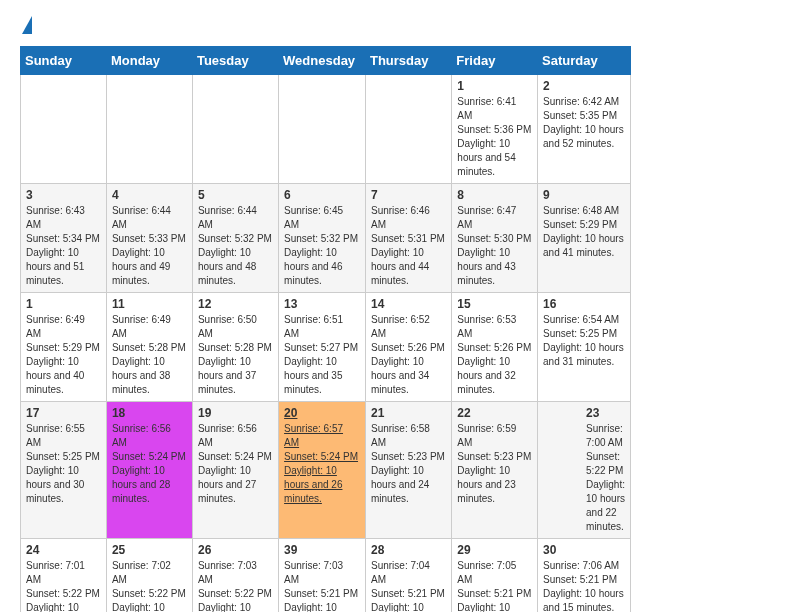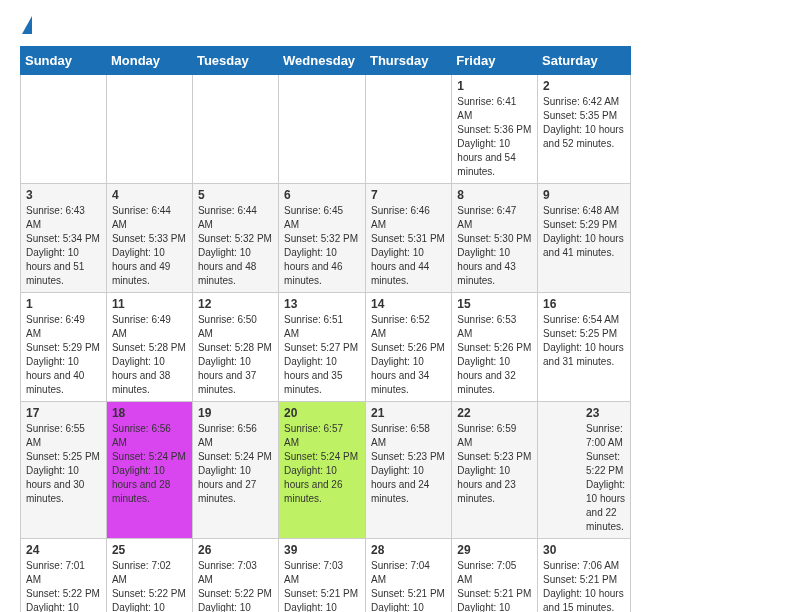--- a/index.html
+++ b/index.html
@@ -216,21 +216,21 @@
             <div class="day-info">Sunrise: 6:55 AM<br>Sunset: 5:25 PM<br>Daylight: 10 hours and 30 minutes.</div>
           </td>
           <td style="background: #d946ef;">
             <span class="day-num">18</span>
             <div class="day-info">Sunrise: 6:56 AM<br>Sunset: 5:24 PM<br>Daylight: 10 hours and 28 minutes.</div>
           </td>
           <td style="background: rgb(245, 245, 245);">
             <span class="day-num">19</span>
             <div class="day-info">Sunrise: 6:56 AM<br>Sunset: 5:24 PM<br>Daylight: 10 hours and 27 minutes.</div>
           </td>
-          <td style="background: #bef264;">
+          <td style="background: #fdba74; text-decoration: underline;">
             <span class="day-num">20</span>
             <div class="day-info">Sunrise: 6:57 AM<br>Sunset: 5:24 PM<br>Daylight: 10 hours and 26 minutes.</div>
           </td>
           <td style="background: rgb(245, 245, 245); margin-left: 8px;">
             <span class="day-num">21</span>
             <div class="day-info">Sunrise: 6:58 AM<br>Sunset: 5:23 PM<br>Daylight: 10 hours and 24 minutes.</div>
           </td>
           <td style="background: rgb(245, 245, 245);">
             <span class="day-num">22</span>
             <div class="day-info">Sunrise: 6:59 AM<br>Sunset: 5:23 PM<br>Daylight: 10 hours and 23 minutes.</div>

